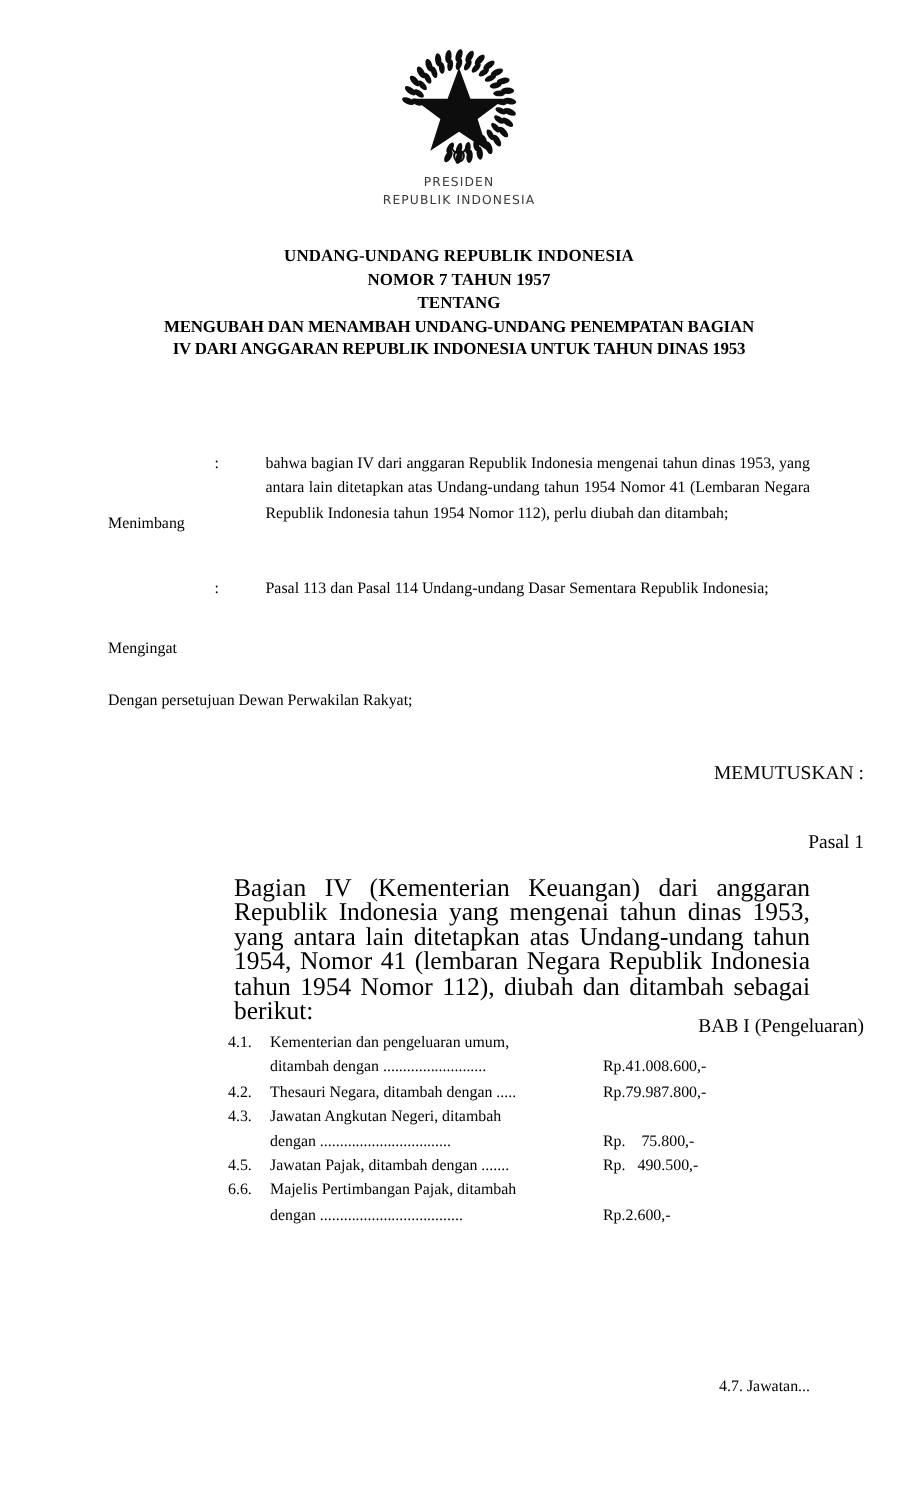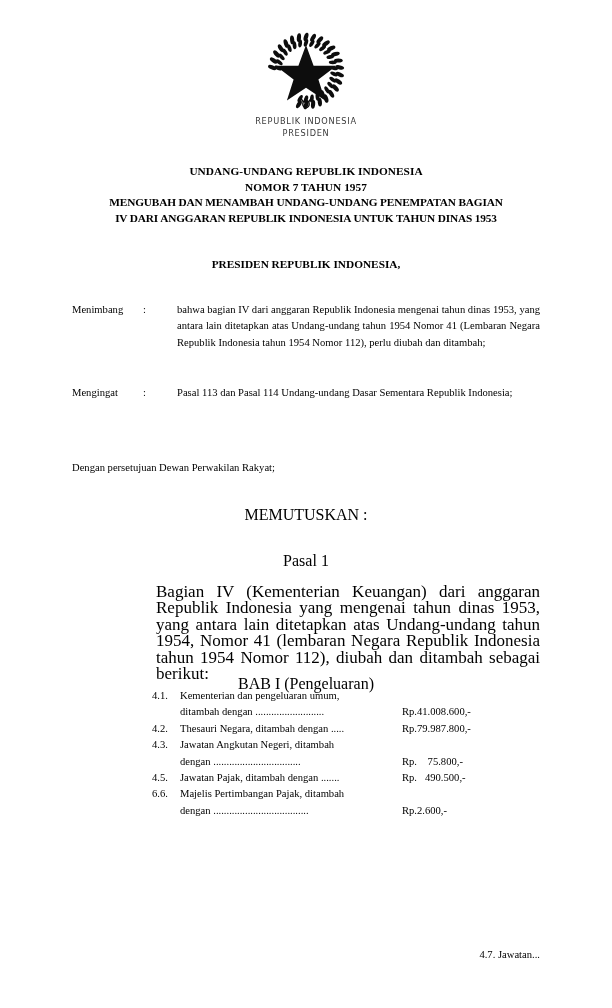--- a/index.html
+++ b/index.html
@@ -78,20 +78,21 @@
     font-size: 10.6px;
     line-height: 16.4px;
   }
   .clause-row {
     display: flex;
     align-items: flex-start;
   }
   .clause-label {
     width: 71px;
     flex: 0 0 71px;
+    margin-top: 40px;
   }
   .clause-colon {
     width: 17px;
     flex: 0 0 17px;
   }
   .clause-body {
     flex: 1 1 auto;
     text-align: justify;
     text-justify: inter-word;
     margin-left: 17px;
@@ -106,22 +107,22 @@
     width: 468px;
     font-size: 10.6px;
     line-height: 16.4px;
   }
   #dengan-persetujuan { top: 460px; }
 
   .centered-line {
     position: absolute;
     left: 36px;
     width: 540px;
-    text-align: center;
-    font-size: 16px;
+    text-align: right;
+    font-size: 13px;
     line-height: 16.4px;
   }
   #memutuskan { top: 507px; }
   #pasal-1 { top: 553px; }
   #bab-1 { top: 676px; }
 
   
   #pasal-body {
     position: absolute;
     left: 156px;
@@ -176,21 +177,20 @@
     top: 919px;
     width: 540px;
     text-align: right;
     font-size: 10.6px;
     padding-right: 36px;
     box-sizing: border-box;
   }
   #footer-note .inner {
     display: inline-block;
     text-align: center;
-    margin-top: 30px;
   }
 </style>
 </head>
 <body>
 
 <div class="page">
 
   <div class="emblem-block">
     <svg class="emblem-svg" width="92" height="82" viewBox="0 0 92 82">
       <g fill="#0d0d0d">
@@ -301,33 +301,33 @@
               <ellipse cx="0" cy="33" rx="3.2" ry="3.6" fill="none" stroke="#0d0d0d" stroke-width="1.4"></ellipse>
               <path d="M -5.5 27 L -2.5 31 M 5.5 27 L 2.5 31" stroke="#0d0d0d" stroke-width="1.3" fill="none"></path>
             </g>
           </g>
         </g>
 
         <polygon points="46,15 53.6,35.8 76.5,35.8 58.4,49.4 65.1,70.5 46,57.8 26.9,70.5 33.6,49.4 15.5,35.8 38.4,35.8"></polygon>
       </g>
     </svg>
     <div class="emblem-caption">
+      <div>PRESIDEN</div>
       <div>REPUBLIK INDONESIA</div>
-      <div>PRESIDEN</div>
     </div>
   </div>
 
   <div class="title-block">
     <span class="title-line">UNDANG-UNDANG REPUBLIK INDONESIA</span>
     <span class="title-line">NOMOR 7 TAHUN 1957</span>
+    <span class="title-line">TENTANG</span>
     <span class="title-line wide">MENGUBAH DAN MENAMBAH UNDANG-UNDANG PENEMPATAN BAGIAN</span>
     <span class="title-line wide">IV DARI ANGGARAN REPUBLIK INDONESIA UNTUK TAHUN DINAS 1953</span>
   </div>
 
-  <div class="presiden-line">PRESIDEN REPUBLIK INDONESIA,</div>
 
   <div class="clause" id="menimbang">
     <div class="clause-row">
       <div class="clause-label">Menimbang</div>
       <div class="clause-colon">:</div>
       <div class="clause-body">bahwa bagian IV dari anggaran Republik Indonesia mengenai tahun dinas 1953, yang antara lain ditetapkan atas Undang-undang tahun 1954 Nomor 41 (Lembaran Negara Republik Indonesia tahun 1954 Nomor 112), perlu diubah dan ditambah;</div>
     </div>
   </div>
 
   <div class="clause" id="mengingat">

